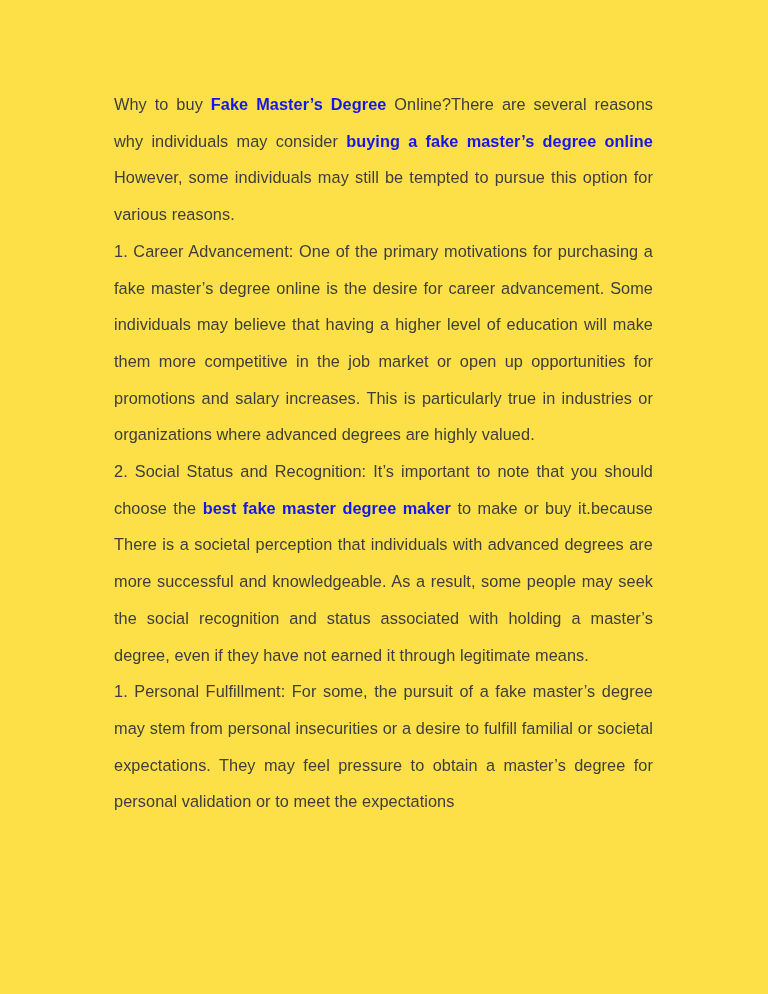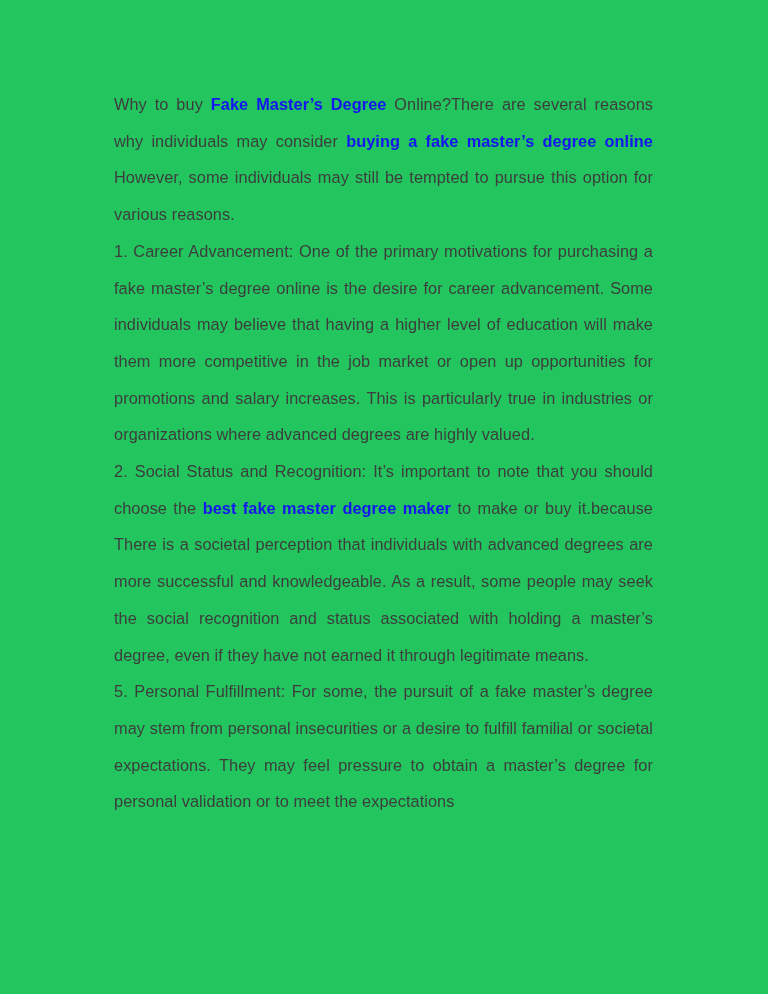--- a/index.html
+++ b/index.html
@@ -53,21 +53,21 @@
   .link-blue {
     color: #1515ef;
     font-weight: bold;
   }
 
   
 </style>
 </head>
 <body>
 
-<div id="page" style="background: #22c55e;">
+<div id="page" style="background: #fde047;">
   <div id="doc-body" style="color: rgb(61, 61, 61);">
 
   <p class="para"><span class="text-run">Why to buy </span><span class="link-blue" style="color: rgb(21, 21, 239);">Fake Master’s Degree</span><span class="text-run"> Online?There are several reasons why individuals may consider </span><span class="link-blue" style="color: rgb(21, 21, 239);">buying a fake master’s degree online</span><span class="text-run"> However, some individuals may still be tempted to pursue this option for various reasons.</span></p>
       <p class="para"><span class="text-run">1. Career Advancement: One of the primary motivations for purchasing a fake master’s degree online is the desire for career advancement. Some individuals may believe that having a higher level of education will make them more competitive in the job market or open up opportunities for promotions and salary increases. This is particularly true in industries or organizations where advanced degrees are highly valued.</span></p>
       <p class="para"><span class="text-run">2. Social Status and Recognition: It’s important to note that you should choose the </span><span class="link-blue" style="color: rgb(21, 21, 239);">best fake master degree maker</span><span class="text-run"> to make or buy it.because There is a societal perception that individuals with advanced degrees are more successful and knowledgeable. As a result, some people may seek the social recognition and status associated with holding a master’s degree, even if they have not earned it through legitimate means.</span></p>
-      <p class="para"><span class="text-run">5. Personal Fulfillment: For some, the pursuit of a fake master’s degree may stem from personal insecurities or a desire to fulfill familial or societal expectations. They may feel pressure to obtain a master’s degree for personal validation or to meet the expectations</span></p>
+      <p class="para"><span class="text-run">1. Personal Fulfillment: For some, the pursuit of a fake master’s degree may stem from personal insecurities or a desire to fulfill familial or societal expectations. They may feel pressure to obtain a master’s degree for personal validation or to meet the expectations</span></p>
     </div>
 </div>
 
 </body></html>

